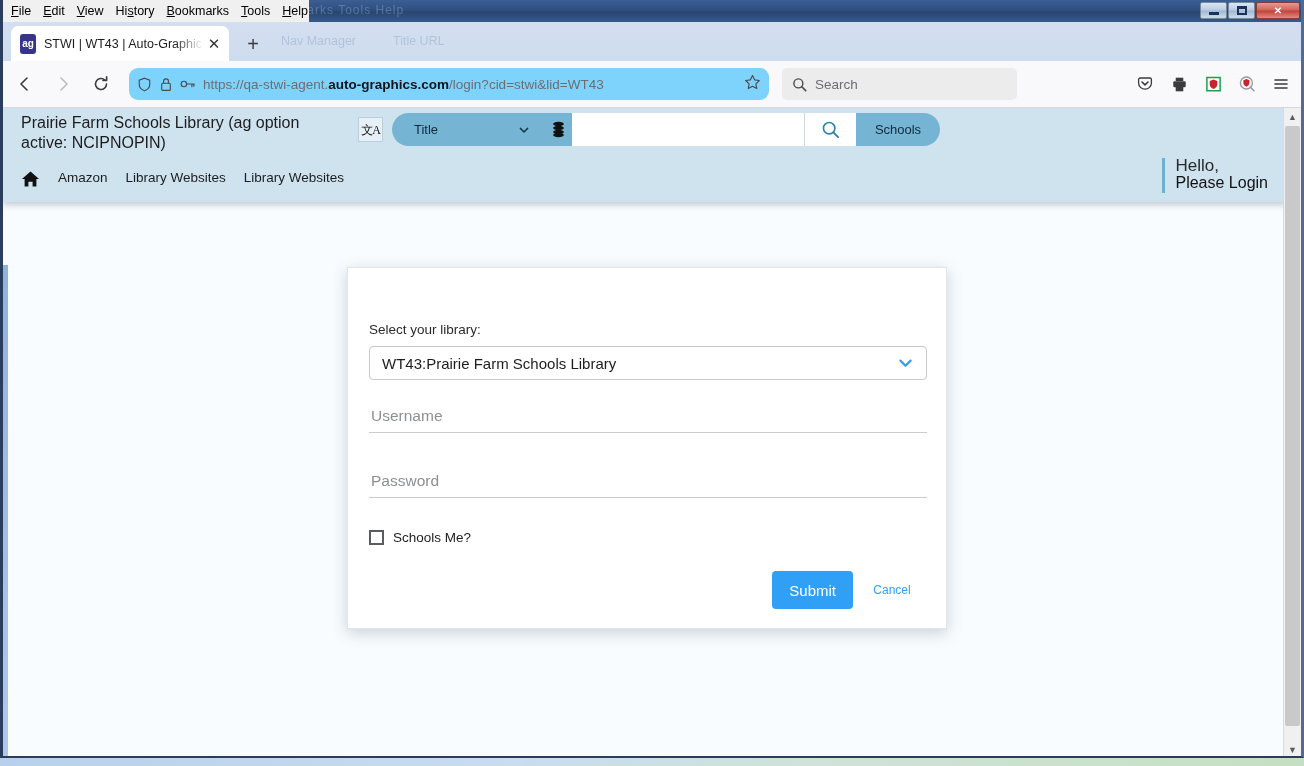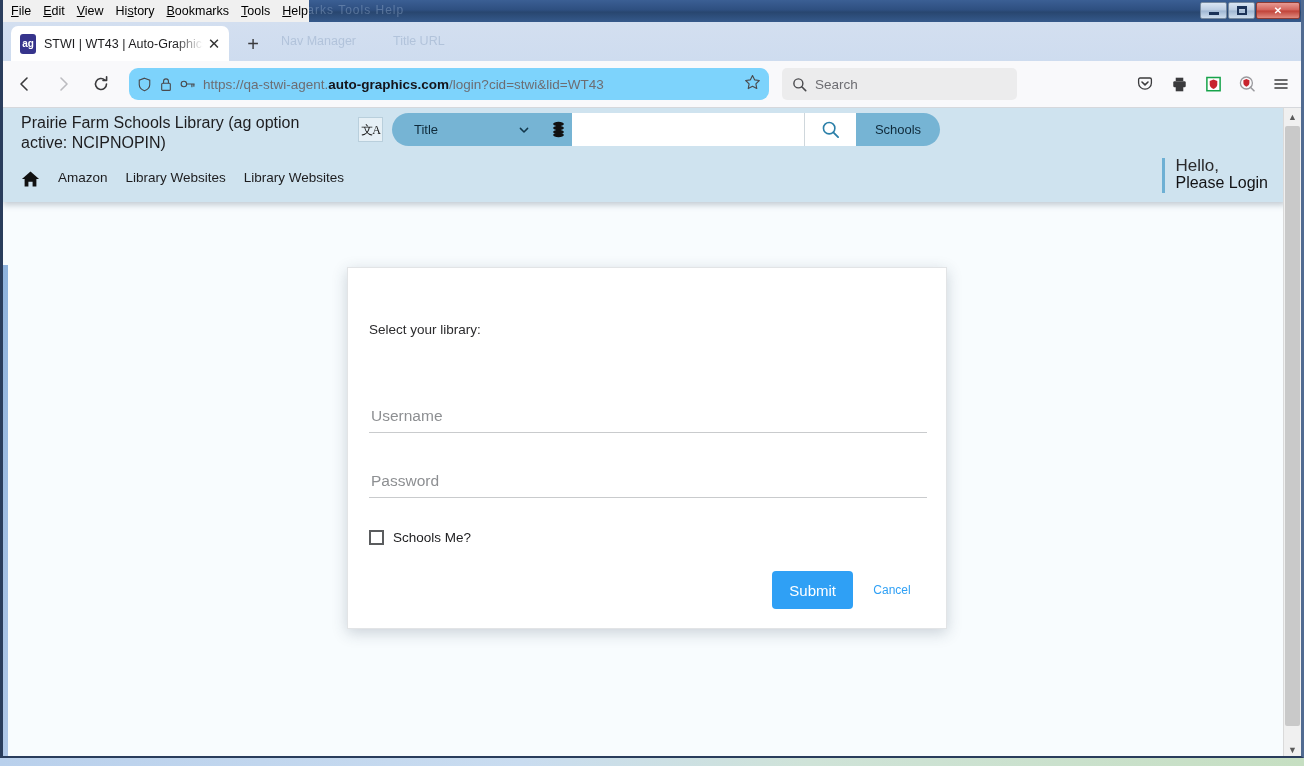--- a/index.html
+++ b/index.html
@@ -467,20 +467,26 @@
         <div class="h1">Hello,</div>
         <div class="h2">Please Login</div>
       </div>
     </div>
 
     <div id="leftaccent"></div>
 
     <div id="card">
       <div class="lbl">Select your library:</div>
 
+      <div id="libselect">
+        <span>WT43:Prairie Farm Schools Library</span>
+        <svg width="17" height="17" viewBox="0 0 18 18">
+            <path d="M3.6 6 L9 11.4 L14.4 6" fill="none" stroke="#2fa0f5" stroke-width="2.4" stroke-linecap="round" stroke-linejoin="round"></path>
+          </svg>
+      </div>
 
       <input id="username" class="underfield" type="text" value="" placeholder="Username" style="">
       <input id="password" class="underfield" type="password" value="" placeholder="Password" style="">
 
       <label id="remember">
         <span class="box"></span>
         <span class="txt">Schools Me?</span>
       </label>
 
       <div id="actions">

